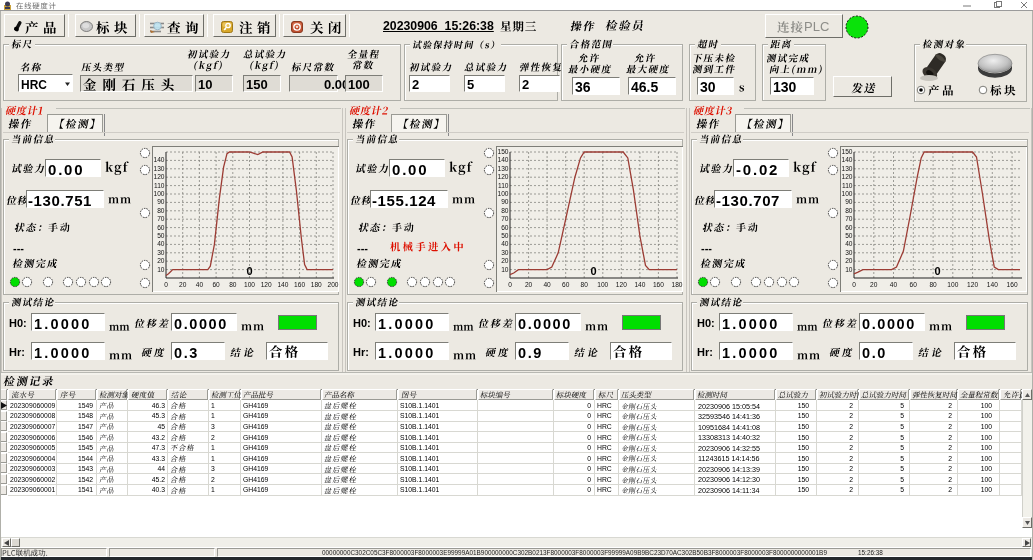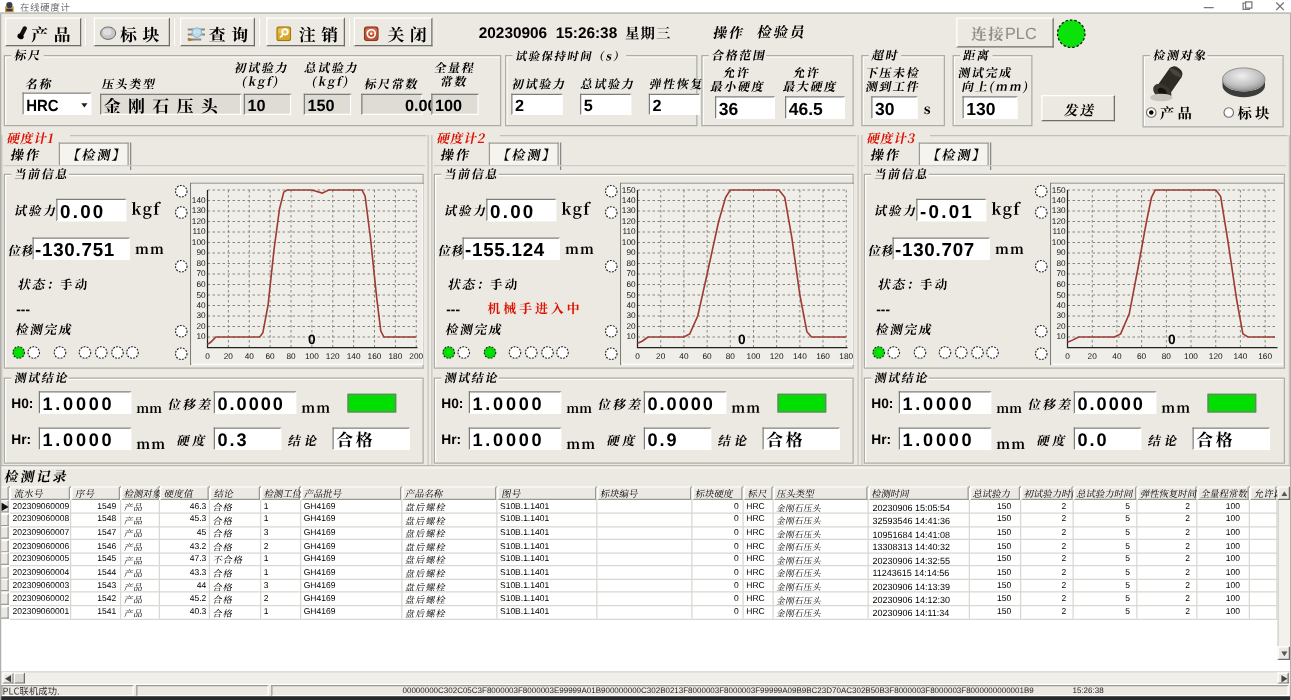--- a/index.html
+++ b/index.html
@@ -277,21 +277,21 @@
       <circle cx="6" cy="6" r="3.2" fill="none" stroke="#fff" stroke-width="1.3"></circle>
       <circle cx="6" cy="6" r="1" fill="#fff"></circle>
     </svg>
     <svg style="position:absolute;left:310.0px;top:19.2px;overflow:visible" width="42" height="17">
       <g transform="translate(0,13.77) scale(0.013500,0.013500)" fill="#000">
         <use href="#g13" x="0"></use>
         <use href="#g14" x="1330"></use>
       </g>
     </svg>
     <div style="position:absolute;left:349px;top:14px;width:1px;height:23px;background:#b5b5af;border-right:1px solid #fff;"></div>
-    <div style="position:absolute;left:383px;top:20px;font:700 12.3px 'Liberation Sans', sans-serif;color:#000;white-space:pre;line-height:1;">20230906  15:26:38</div>
+    <div style="position:absolute;left:383px;top:20px;font:700 12.3px 'Liberation Sans', sans-serif;color:#000;white-space:pre;line-height:1;text-decoration:underline;">20230906  15:26:38</div>
     <svg style="position:absolute;left:500.0px;top:19.3px;overflow:visible" width="42" height="14">
       <g transform="translate(0,11.73) scale(0.011500,0.011500)" fill="#000">
         <use href="#g15" x="0"></use>
         <use href="#g16" x="1080"></use>
         <use href="#g17" x="2160"></use>
       </g>
     </svg>
     <svg style="position:absolute;left:570.0px;top:18.8px;overflow:visible" width="30" height="14">
       <g transform="translate(0,11.22) scale(0.011000,0.011000) skewX(-11)" fill="#000">
         <use href="#g18" x="0"></use>
@@ -1132,21 +1132,21 @@
       </g>
     </svg>
     <svg style="position:absolute;left:699.0px;top:161.8px;overflow:visible" width="39" height="12">
       <g transform="translate(0,10.20) scale(0.010000,0.010000) skewX(-11)" fill="#000">
         <use href="#g36" x="0"></use>
         <use href="#g21" x="1150"></use>
         <use href="#g37" x="2300"></use>
       </g>
     </svg>
     <div style="position:absolute;left:733px;top:159px;width:56px;height:18px;border-top:1px solid #7e7e78;border-left:1px solid #7e7e78;border-bottom:1px solid #fff;border-right:1px solid #fff;background:#fff;"></div>
-    <div style="position:absolute;left:736px;top:162px;font:700 15px 'Liberation Sans', sans-serif;color:#000;white-space:pre;line-height:1;letter-spacing:1.8px;">-0.01</div>
+    <div style="position:absolute;left:736px;top:162px;font:700 15px 'Liberation Sans', sans-serif;color:#000;white-space:pre;line-height:1;letter-spacing:1.8px;">-0.02</div>
     <svg style="position:absolute;left:793.0px;top:159.2px;overflow:visible" width="29" height="16">
       <g transform="translate(0,12.75) scale(0.012500,0.012500)" fill="#000">
         <use href="#g39" x="0"></use>
         <use href="#g40" x="731"></use>
         <use href="#g41" x="1407"></use>
       </g>
     </svg>
     <svg style="position:absolute;left:694.0px;top:193.8px;overflow:visible" width="26" height="12">
       <g transform="translate(0,10.20) scale(0.010000,0.010000) skewX(-11)" fill="#000">
         <use href="#g97" x="0"></use>

